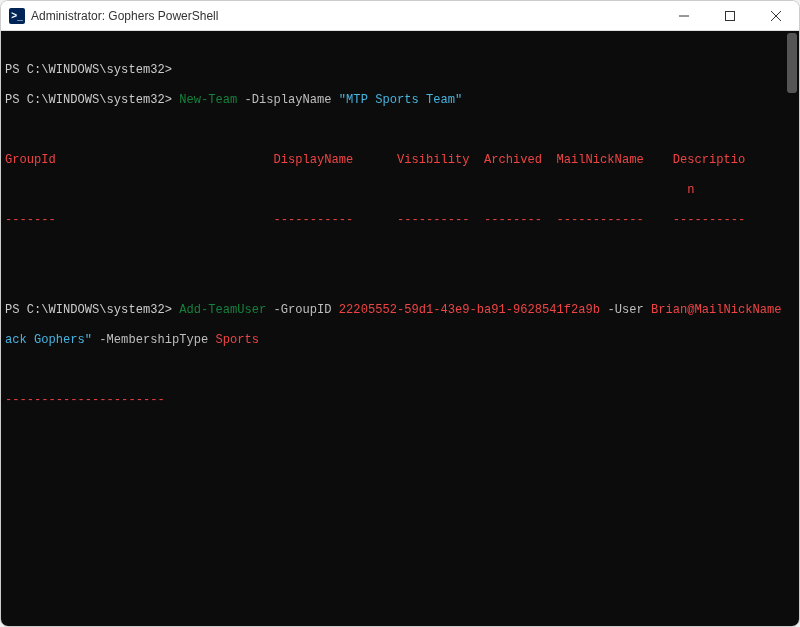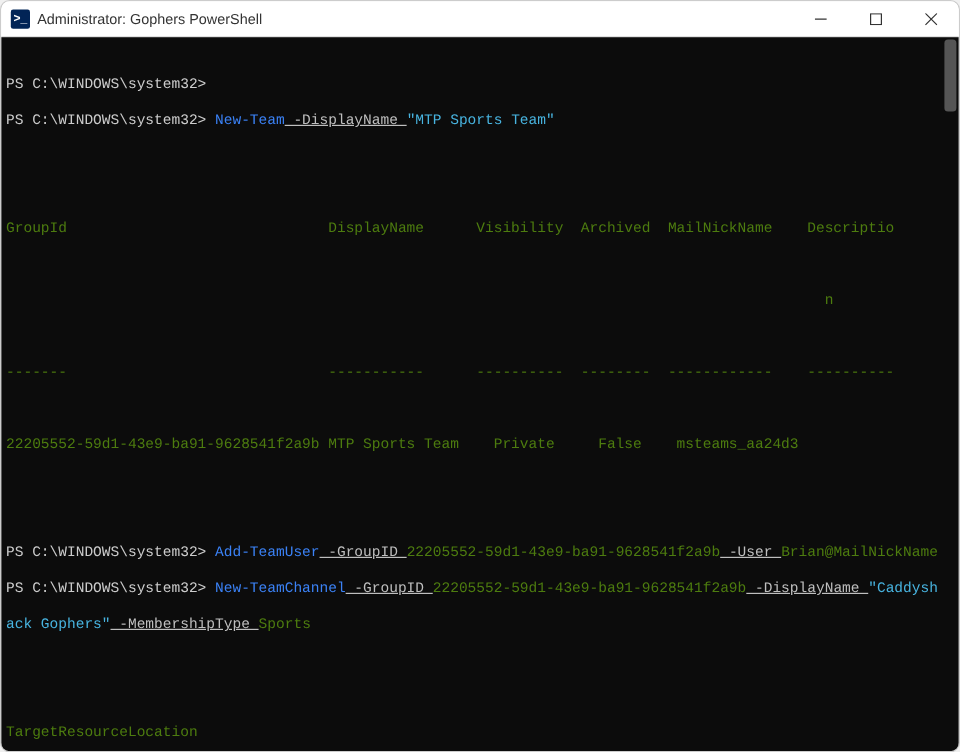--- a/index.html
+++ b/index.html
@@ -60,24 +60,24 @@
     position: relative;
   }
   .scroll-indicator {
     position:absolute;
     right:2px; top:2px;
     width:10px; height:60px;
     background:#555;
     border-radius:3px;
   }
   .prompt { color:#cccccc; }
-  .cmd { color:#3b82f6; }
-  .param { color:#bfbfbf;text-decoration:underline; }
+  .cmd { color:#15803d; }
+  .param { color:#bfbfbf; }
   .str { color:#48b4e0; }
-  .out { color:#4d7c0f;margin-top:30px; }
+  .out { color:#ef4444; }
   .line { display:block; }
 </style>
 </head>
 <body>
 
 <div class="window">
   <div class="titlebar">
     <div class="titlebar-left">
       <span class="ps-icon">&gt;_</span>
       <span>Administrator: Gophers PowerShell</span>
@@ -103,28 +103,25 @@
   </div>
 
   <div class="terminal">
     <div class="scroll-indicator"></div>
 <span class="line"><span class="prompt">PS C:\WINDOWS\system32&gt;</span></span>
 <span class="line"><span class="prompt">PS C:\WINDOWS\system32&gt;</span> <span class="cmd">New-Team</span><span class="param"> -DisplayName </span><span class="str">"MTP Sports Team"</span></span>
 <span class="line"> </span>
 <span class="line out">GroupId                              DisplayName      Visibility  Archived  MailNickName    Descriptio</span>
 <span class="line out">                                                                                              n</span>
 <span class="line out">-------                              -----------      ----------  --------  ------------    ----------</span>
-<span class="line out">22205552-59d1-43e9-ba91-9628541f2a9b MTP Sports Team    Private     False    msteams_aa24d3</span>
 <span class="line"> </span>
 <span class="line"> </span>
 <span class="line"><span class="prompt">PS C:\WINDOWS\system32&gt;</span> <span class="cmd">Add-TeamUser</span><span class="param"> -GroupID </span><span class="out">22205552-59d1-43e9-ba91-9628541f2a9b</span><span class="param"> -User </span><span class="out">Brian@MailNickName</span></span>
-<span class="line"><span class="prompt">PS C:\WINDOWS\system32&gt;</span><span class="cmd"> New-TeamChannel</span><span class="param"> -GroupID </span><span class="out">22205552-59d1-43e9-ba91-9628541f2a9b</span><span class="param"> -DisplayName </span><span class="str">"Caddysh</span></span>
 <span class="line"><span class="str">ack Gophers"</span><span class="param"> -MembershipType </span><span class="out">Sports</span></span>
 <span class="line"> </span>
-<span class="line out">TargetResourceLocation</span>
 <span class="line out">----------------------</span>
 <span class="line"> </span>
 <span class="line"> </span>
 
 
 
 
 
 
 

